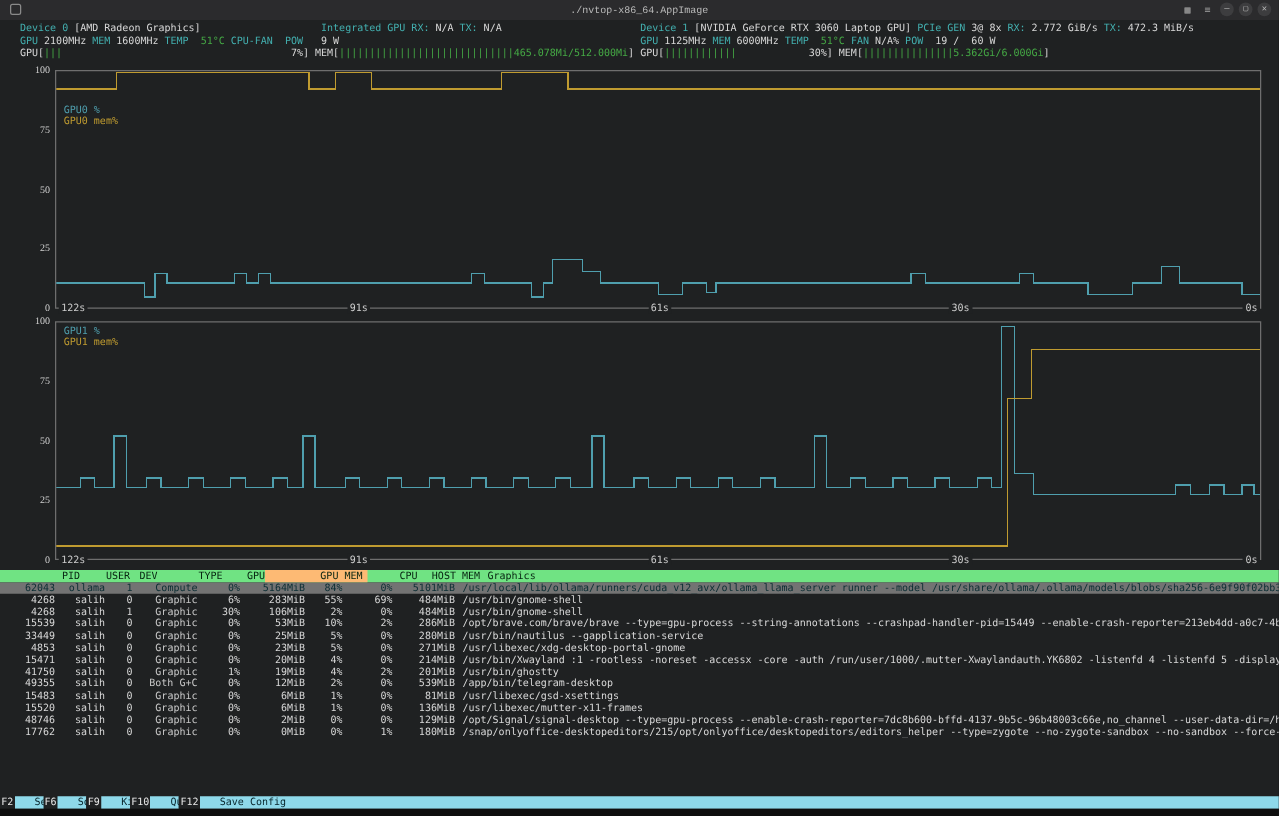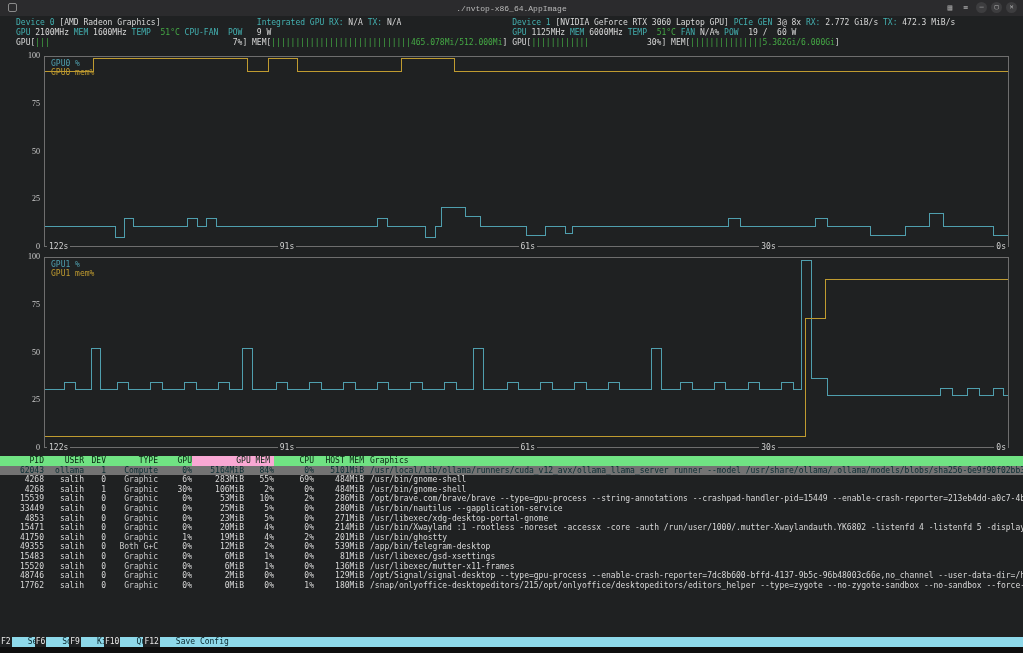--- a/index.html
+++ b/index.html
@@ -31,22 +31,22 @@
   .ylab { position:absolute; right:0; height:8px; line-height:8px; width:26px;font-family:Liberation Serif, serif; }
   .legend { position:absolute; left:6px; top:2px; font-size:8px; line-height:9px; white-space:pre; }
   .xlab { position:absolute; bottom:-5px; font-size:8px; color:#cfcfcf; background:#1f2122; padding:0 2px; line-height:9px; }
 
   
   .proc-table { position:absolute; left:0; top:456px; width:1023px; font-size:8px; }
   .prow { display:grid; grid-template-columns:44px 40px 22px 52px 34px 52px 30px 40px 50px 1fr; height:9.6px; line-height:9.6px; white-space:pre; overflow:hidden; }
   .prow > div { overflow:hidden; }
   .cell-r { text-align:right; }
   .cell-l { text-align:left; padding-left:6px; }
-  .thead { background:#70e383; color:#062310; }
-  .thead .sortcol { background:#f9a8d4; grid-column:6/8; }
+  .thead { background:#70e383; color:#062310;padding-left:20px; }
+  .thead .sortcol { background:#fdba74; grid-column:6/8; }
   .prow span { color:#c9c9c9; }
   .prow .num { color:#d8d8d8; }
   .selected { background:#737373; }
   .selected span { color:#0b2d33 !important; }
 
   
   .fnbar { position:absolute; left:0; top:637px; width:1023px; height:10px; display:flex; font-size:8px; line-height:10px; }
   .fnkey { color:#e8e8e8; background:#1f2122; padding:0 1px; white-space:pre; }
   .fnlabel { background:#8ed9ea; color:#08262c; width:23px; white-space:pre; padding-left:16px; }
   .fnlabel.fill { flex:1; }
@@ -79,21 +79,21 @@
         <div class="ylab" style="top: calc(25% - 4px);">75</div>
         <div class="ylab" style="top: calc(50% - 4px);">50</div>
         <div class="ylab" style="top: calc(75% - 4px);">25</div>
         <div class="ylab" style="top: calc(100% - 4px);">0</div>
       </div>
     <div class="graph-box" style="left:44px; top:56px; width:965px; height:191px;">
       <svg width="963" height="189" viewBox="0 0 963 189" preserveAspectRatio="none">
           <polyline points="0.0,169.3 70.3,169.3 70.3,180.5 79.0,180.5 79.0,161.8 88.6,161.8 88.6,169.3 142.5,169.3 142.5,161.8 152.2,161.8 152.2,169.3 161.8,169.3 161.8,161.8 171.4,161.8 171.4,169.3 332.2,169.3 332.2,161.8 342.8,161.8 342.8,169.3 380.4,169.3 380.4,180.5 390.0,180.5 390.0,169.3 396.8,169.3 396.8,150.6 420.8,150.6 420.8,159.9 435.3,159.9 435.3,169.3 481.5,169.3 481.5,178.7 500.8,178.7 500.8,169.3 520.0,169.3 520.0,176.8 527.7,176.8 527.7,169.3 683.7,169.3 683.7,161.8 695.3,161.8 695.3,169.3 770.4,169.3 770.4,161.8 782.0,161.8 782.0,169.3 825.3,169.3 825.3,178.7 860.9,178.7 860.9,169.3 884.0,169.3 884.0,156.2 898.5,156.2 898.5,169.3 948.6,169.3 948.6,178.7 963.0,178.7" fill="none" stroke="#4f9fae" stroke-width="1" shape-rendering="crispEdges"></polyline>
           <polyline points="0.0,14.1 48.2,14.1 48.2,1.0 202.2,1.0 202.2,14.1 223.4,14.1 223.4,1.0 252.3,1.0 252.3,14.1 356.3,14.1 356.3,1.0 409.3,1.0 409.3,14.1 963.0,14.1" fill="none" stroke="#bf9b30" stroke-width="1" shape-rendering="crispEdges"></polyline>
         </svg>
-      <div class="legend"><div style="color: rgb(79, 159, 174);">GPU0 %</div><div style="color: rgb(191, 155, 48);">GPU0 mem%</div></div>
+      <div class="legend"><div style="color: rgb(79, 159, 174); margin-top: 24px;">GPU0 %</div><div style="color: rgb(191, 155, 48);">GPU0 mem%</div></div>
       <div class="xlabs"></div>
     <div class="xlab" style="left: 2px;">122s</div>
         <div class="xlab" style="left: calc(25% - 8px);">91s</div>
         <div class="xlab" style="left: calc(50% - 8px);">61s</div>
         <div class="xlab" style="left: calc(75% - 8px);">30s</div>
         <div class="xlab" style="right: 0px;">0s</div>
       </div>
   </div>
 
   <div class="graph-block">

